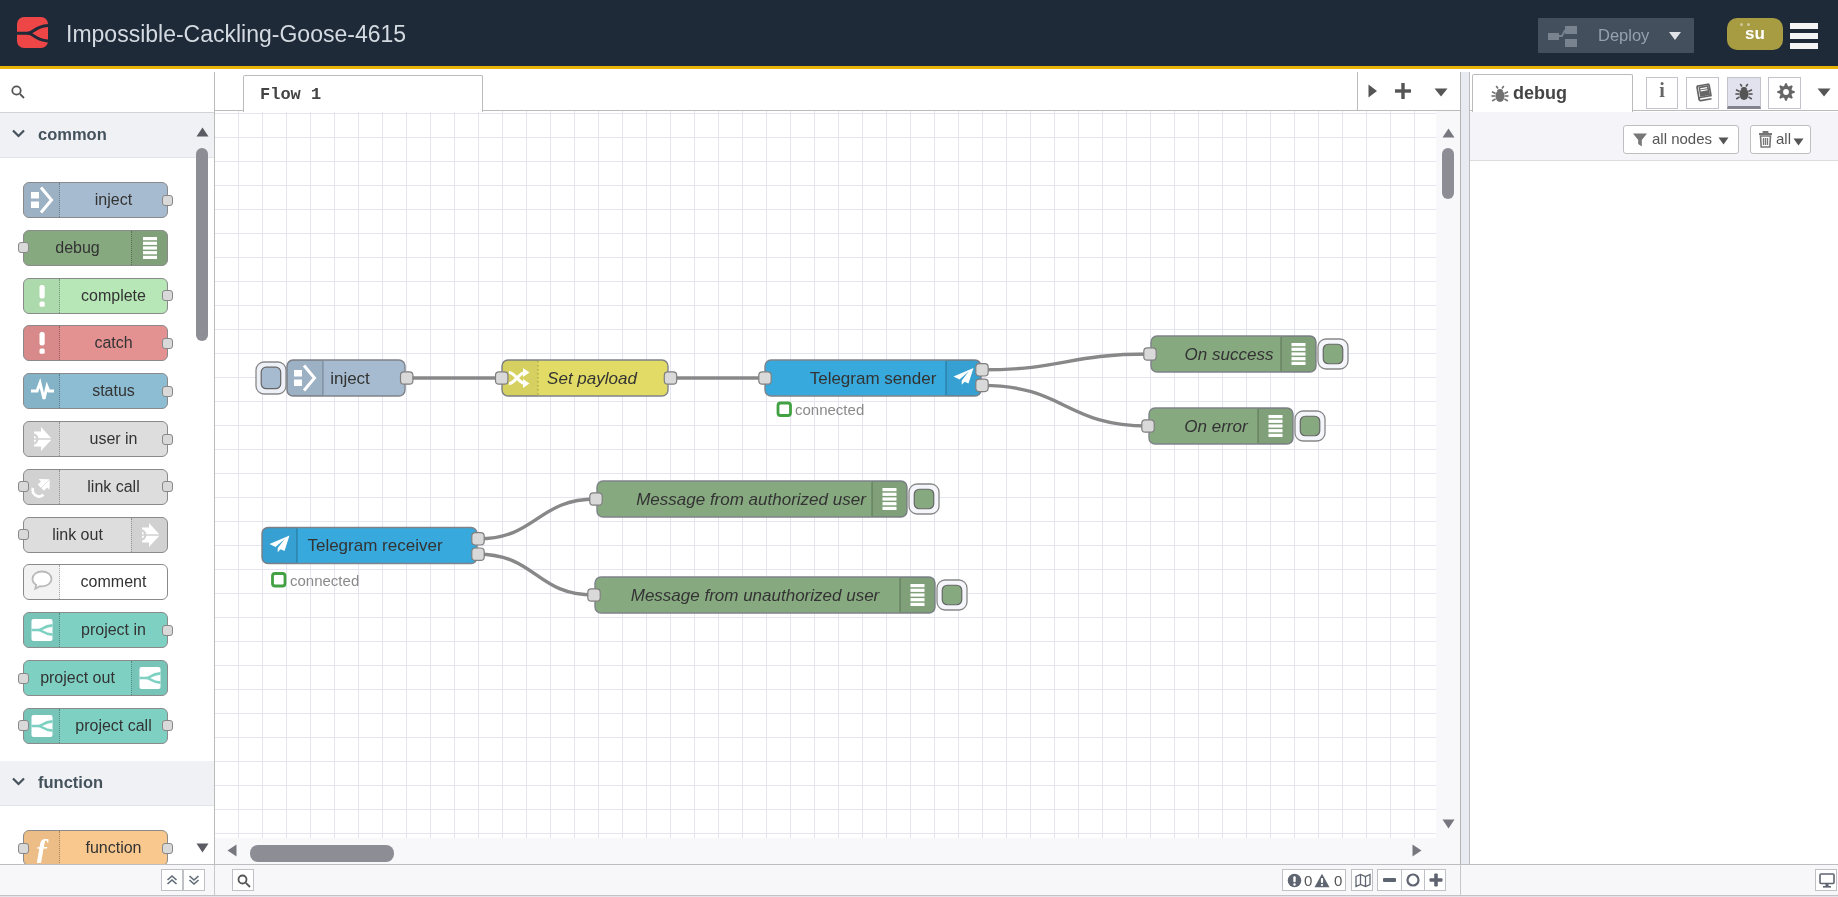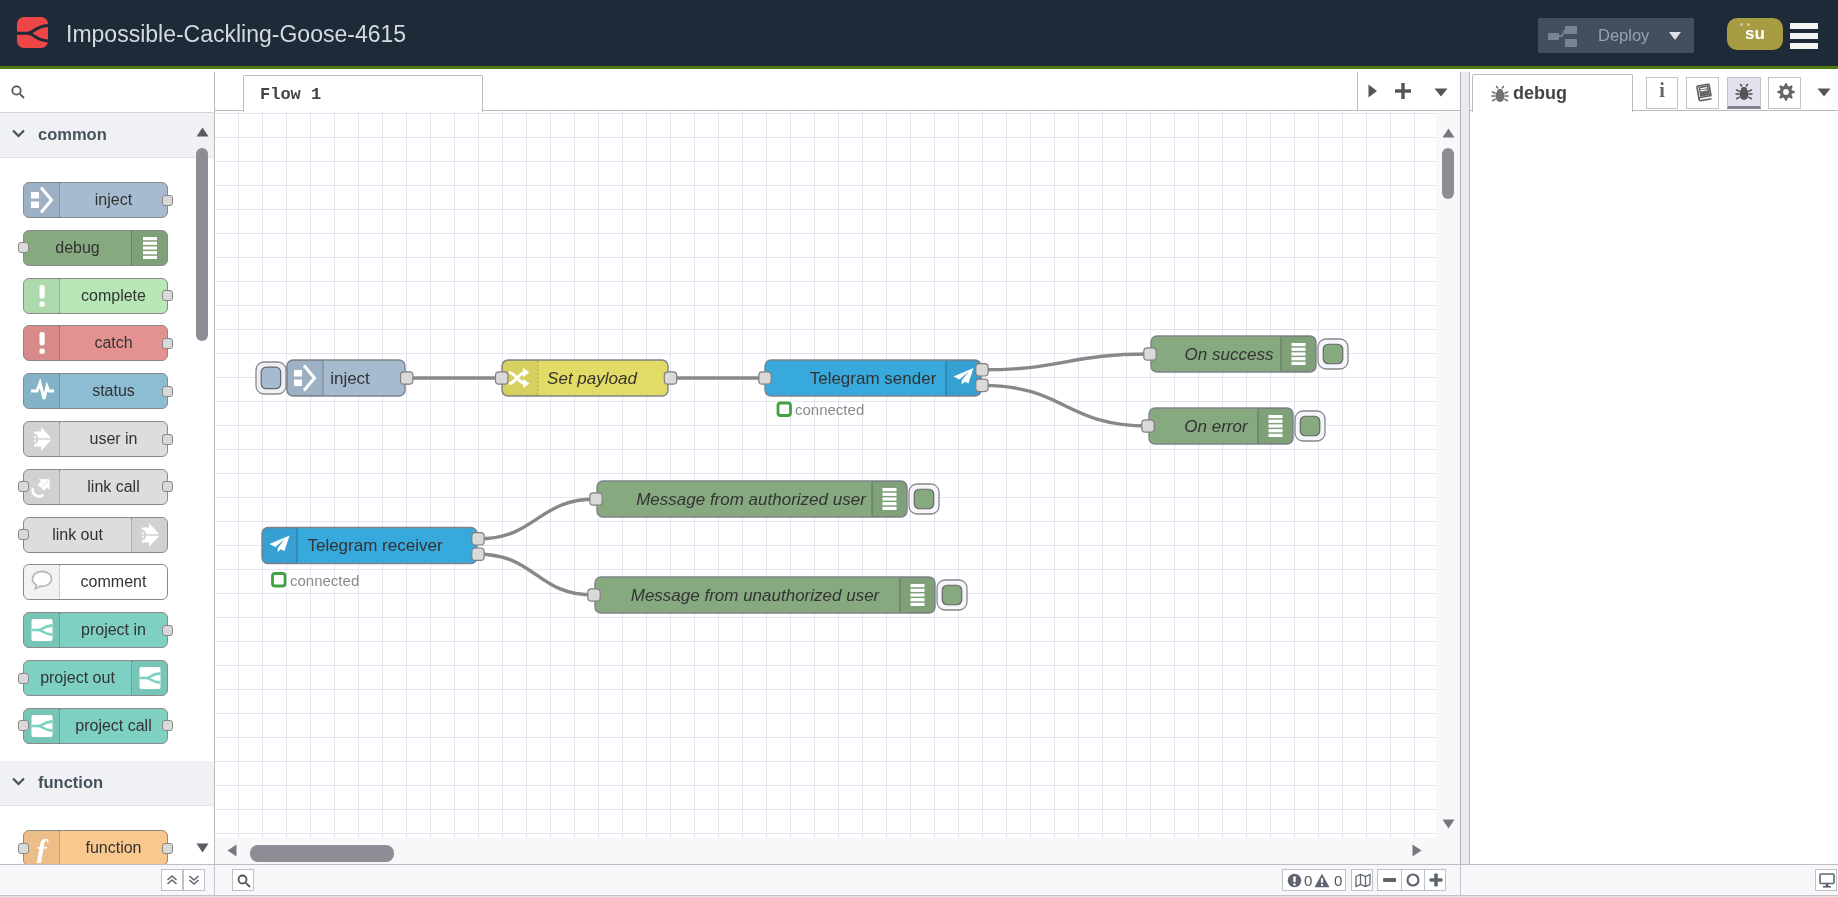--- a/index.html
+++ b/index.html
@@ -3,21 +3,21 @@
 <meta charset="utf-8">
 <style>
   * { margin:0; padding:0; box-sizing:border-box; }
   html,body { width:1838px; height:897px; overflow:hidden; background:#fff;
     font-family:"Liberation Sans", sans-serif; }
   #page { position:relative; width:1838px; height:897px; overflow:hidden; }
   .abs { position:absolute; }
 
   
   #header { position:absolute; left:0; top:0; width:1838px; height:69px;
-    background:#1f2a38; border-bottom:3px solid #4d7c0f; }
+    background:#1f2a38; border-bottom:3px solid #eab308; }
   #logo { position:absolute; left:17px; top:17px; width:31px; height:31px;
     background:#ee4647; border-radius:7px; }
   #title { position:absolute; left:66px; top:21px; color:#d4dae1; font-size:23px; }
   #deploy { position:absolute; left:1538px; top:18px; width:156px; height:35px;
     background:#434f5d; border-radius:1px; color:#8e99a6; }
   #deploy .dtext { position:absolute; left:60px; top:8px; font-size:16.5px; color:#97a1ad;}
   #deploy .caret { position:absolute; right:13px; top:14px; width:0; height:0;
     border-left:6.5px solid transparent; border-right:6.5px solid transparent;
     border-top:8px solid #dfe3e8; }
   #avatar { position:absolute; left:1727px; top:18px; width:56px; height:32px;
@@ -525,20 +525,42 @@
         </svg>
       </div>
       <div class="sbbtn" style="left:298px;width:33px;">
         <svg style="position:absolute;left:7px;top:4px" width="20" height="20" viewBox="0 0 20 20">
           <path d="M9.22,1.23 L10.78,1.23 L11.86,4.08 L12.87,4.50 L15.65,3.25 L16.75,4.35 L15.50,7.13 L15.92,8.14 L18.77,9.22 L18.77,10.78 L15.92,11.86 L15.50,12.87 L16.75,15.65 L15.65,16.75 L12.87,15.50 L11.86,15.92 L10.78,18.77 L9.22,18.77 L8.14,15.92 L7.13,15.50 L4.35,16.75 L3.25,15.65 L4.50,12.87 L4.08,11.86 L1.23,10.78 L1.23,9.22 L4.08,8.14 L4.50,7.13 L3.25,4.35 L4.35,3.25 L7.13,4.50 L8.14,4.08 Z M12.90,10.00 A2.9,2.9 0 1 0 7.10,10.00 A2.9,2.9 0 1 0 12.90,10.00 Z" fill="#666" fill-rule="evenodd"></path>
         </svg>
       </div>
       <svg style="position:absolute;left:347px;top:16px" width="14" height="9" viewBox="0 0 14 9">
         <path d="M0.5,0.5 L13.5,0.5 L7,8.5 Z" fill="#555"></path>
       </svg>
+    <div id="sbtoolbar">
+      <div class="tbbtn" style="left:153px;width:116px;">
+        <svg style="position:absolute;left:8px;top:6px" width="16" height="16" viewBox="0 0 16 16">
+            <path d="M1,1.5 L15,1.5 L9.8,8 L9.8,14.5 L6.2,12 L6.2,8 Z" fill="#777"></path>
+          </svg>
+        <span style="position:absolute;left:28px;top:4px">all nodes</span>
+        <svg style="position:absolute;right:9px;top:11px" width="11" height="8" viewBox="0 0 11 8">
+            <path d="M0.5,0.5 L10.5,0.5 L5.5,7.5 Z" fill="#555"></path>
+          </svg>
+      </div>
+      <div class="tbbtn" style="left:280px;width:61px;">
+        <svg style="position:absolute;left:7px;top:5px" width="15" height="17" viewBox="0 0 15 17">
+            <path d="M1,3 L14,3 M5.5,3 L5.5,1 L9.5,1 L9.5,3" stroke="#777" stroke-width="1.8" fill="none"></path>
+            <path d="M2.5,5 L12.5,5 L11.8,16 L3.2,16 Z" fill="none" stroke="#777" stroke-width="1.6"></path>
+            <path d="M5.5,7 L5.5,14 M7.5,7 L7.5,14 M9.5,7 L9.5,14" stroke="#777" stroke-width="1.3"></path>
+          </svg>
+        <span style="position:absolute;left:25px;top:4px">all</span>
+        <svg style="position:absolute;right:6px;top:12px" width="11" height="8" viewBox="0 0 11 8">
+            <path d="M0.5,0.5 L10.5,0.5 L5.5,7.5 Z" fill="#555"></path>
+          </svg>
+      </div>
+    </div>
   </div>
 
   <div id="footer">
     <div class="vline" style="left:214px"></div>
     <div class="fbtn" style="left:161px;width:22px">
         <svg style="position:absolute;left:4px;top:4px" width="12" height="12" viewBox="0 0 12 12">
           <path d="M1.5,6 L6,2 L10.5,6 M1.5,10 L6,6 L10.5,10" stroke="#5f6b75" stroke-width="1.6" fill="none"></path>
         </svg>
       </div>
     <div class="fbtn" style="left:183px;width:22px">

